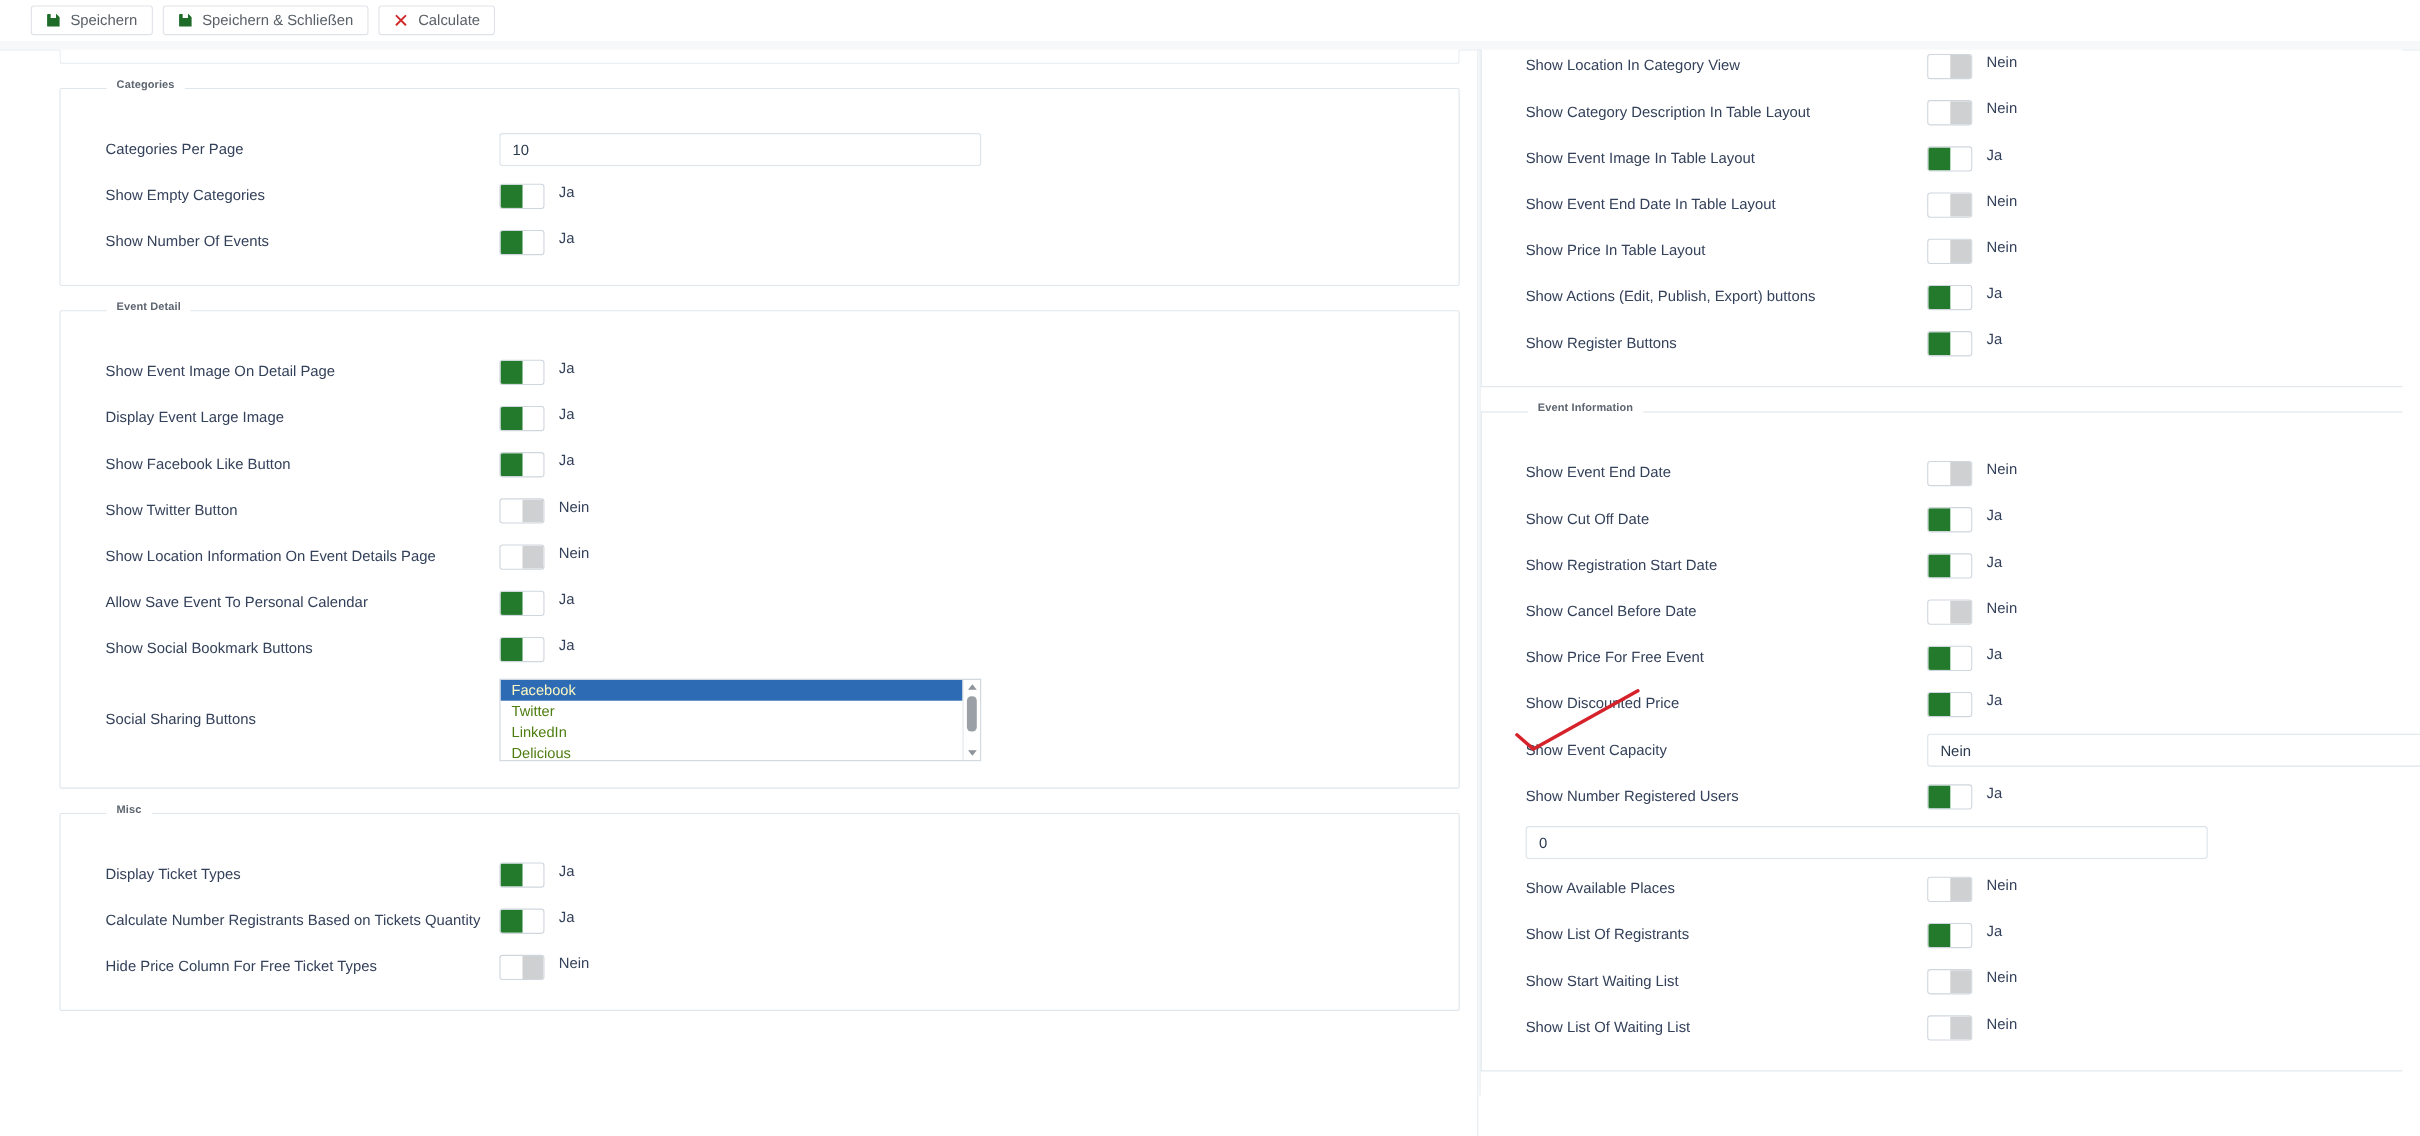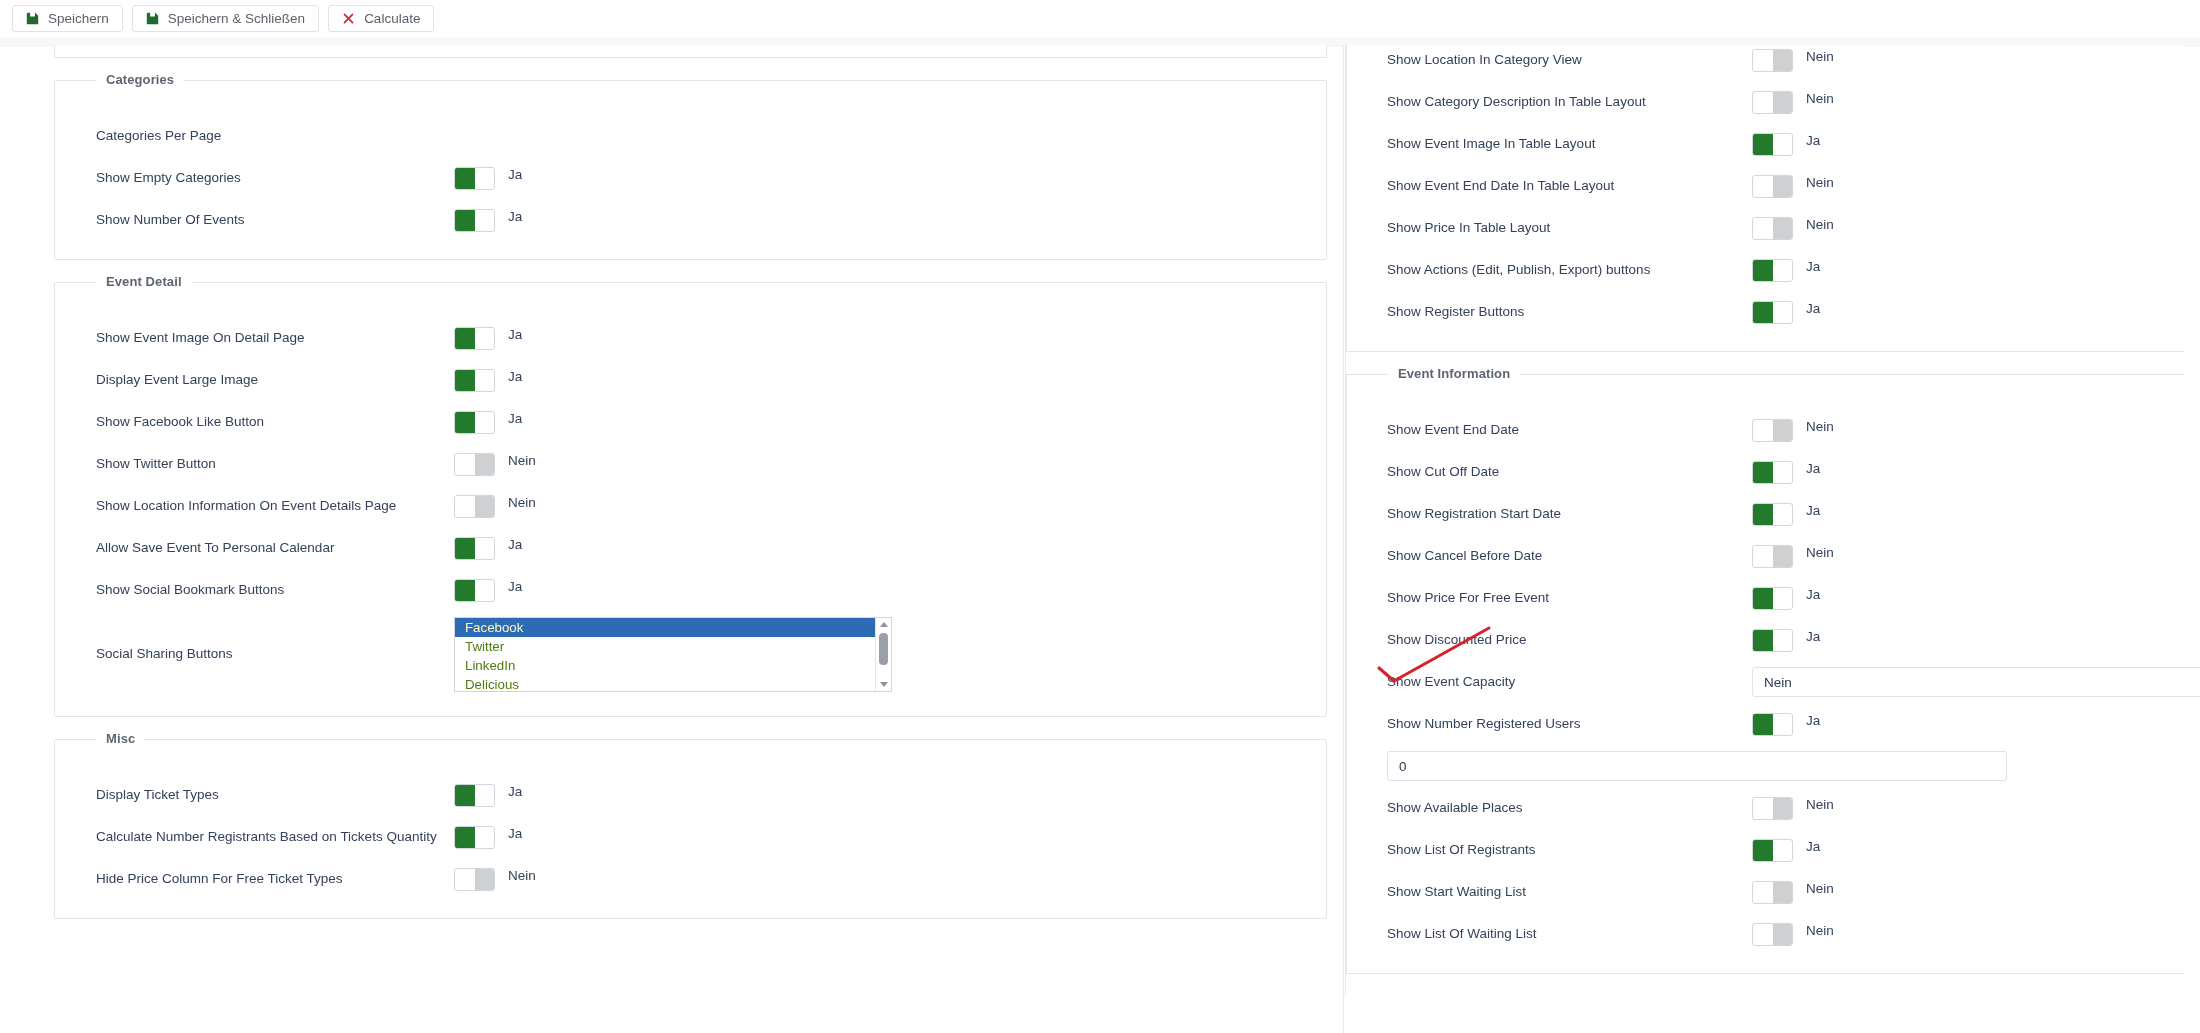--- a/index.html
+++ b/index.html
@@ -18,21 +18,21 @@
 
   
   .toolbar {
     position: absolute;
     top: 0; left: 0;
     width: 2200px;
     height: 37px;
     background: #ffffff;
     display: flex;
     align-items: center;
-    padding-left: 12px;
+    padding-left: 28px;
     box-sizing: border-box;
     z-index: 5;
   }
   .tb-btn {
     display: inline-flex;
     align-items: center;
     gap: 9px;
     height: 27px;
     padding: 0 13px;
     margin-right: 9px;
@@ -82,21 +82,21 @@
     padding: 26px 0 24px 0;
     background: #ffffff;
   }
   .col-right .fs { margin: 0 16px 22px 0; border-right: none; border-radius: 0; }
   .fs > .legend {
     position: absolute;
     top: -9px;
     left: 42px;
     padding: 0 9px;
     background: #ffffff;
-    font-size: 13px;
+    font-size: 10px;
     font-weight: bold;
     color: #5d6570;
     letter-spacing: .1px;
   }
   .fs.open-top { border-top: none; padding-top: 0; }
 
   
   .fs-cut {
     position: relative;
     border: 1px solid #dfe6ec;
@@ -262,20 +262,23 @@
   <div class="left-edge"></div>
 
   <div class="col col-left">
     <div class="fs-cut"></div>
     <div id="left-sections">
         <div class="fs">
           <div class="legend">Categories</div>
           <div class="spacer-sm"></div>
           <div class="row">
             <label class="lbl">Categories Per Page</label>
+            <div class="ctrl">
+              <input class="tin tin-wide" type="text" value="10" style="">
+            </div>
           </div>
           <div class="row">
             <label class="lbl">Show Empty Categories</label>
             <div class="ctrl">
               <span class="sw on">
                 <span class="half"></span>
               </span>
               <span class="sw-txt">Ja</span>
             </div>
           </div>

